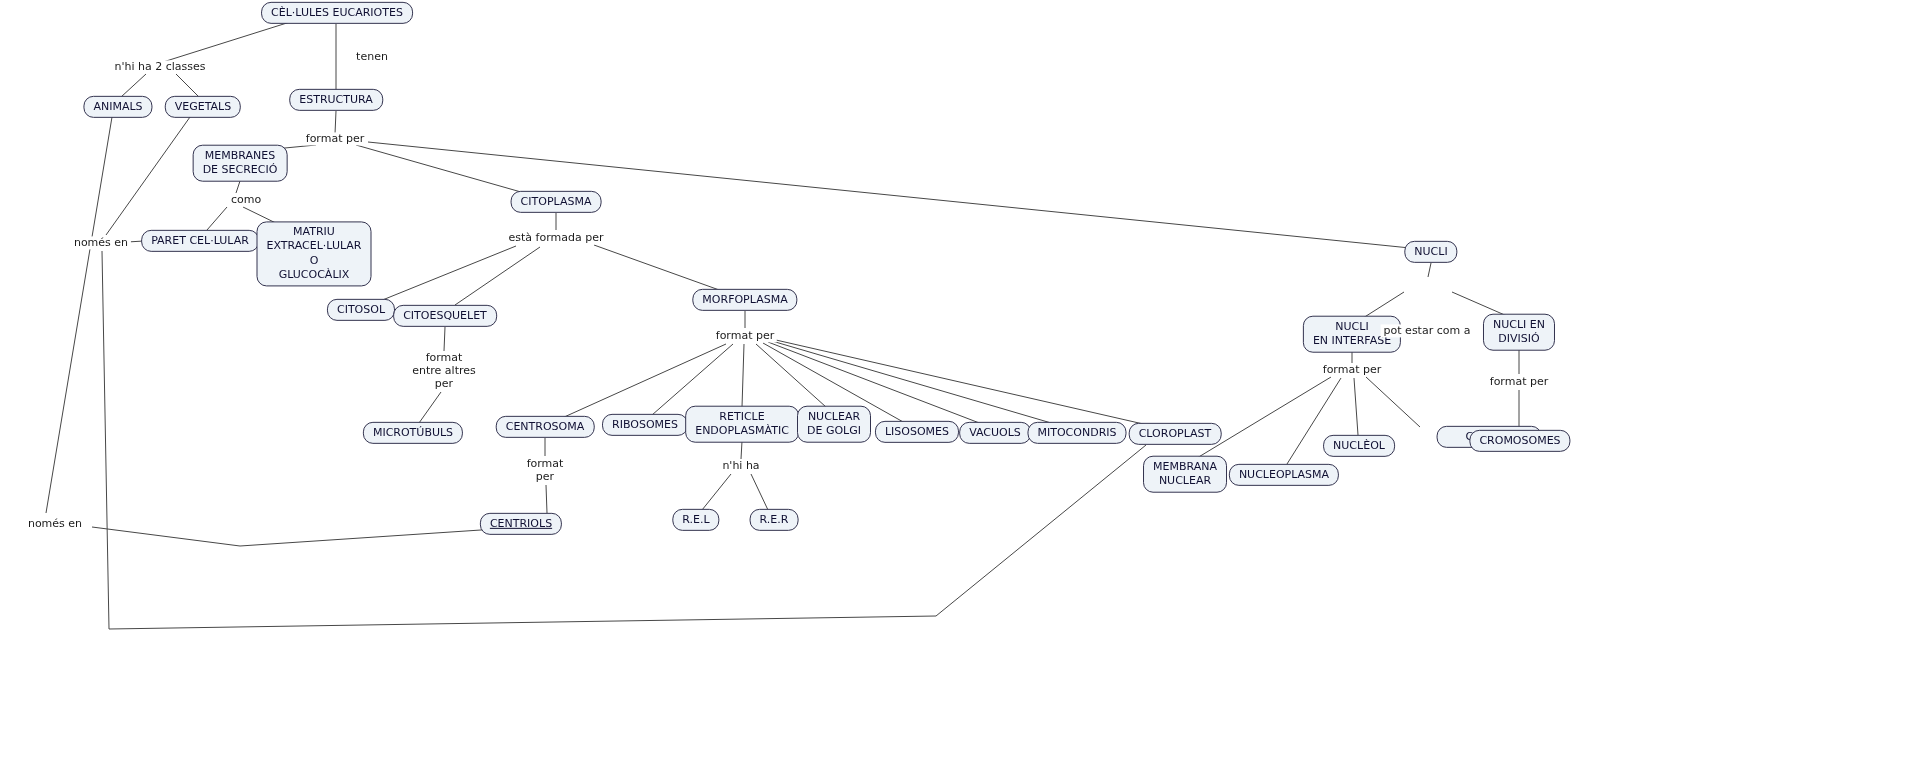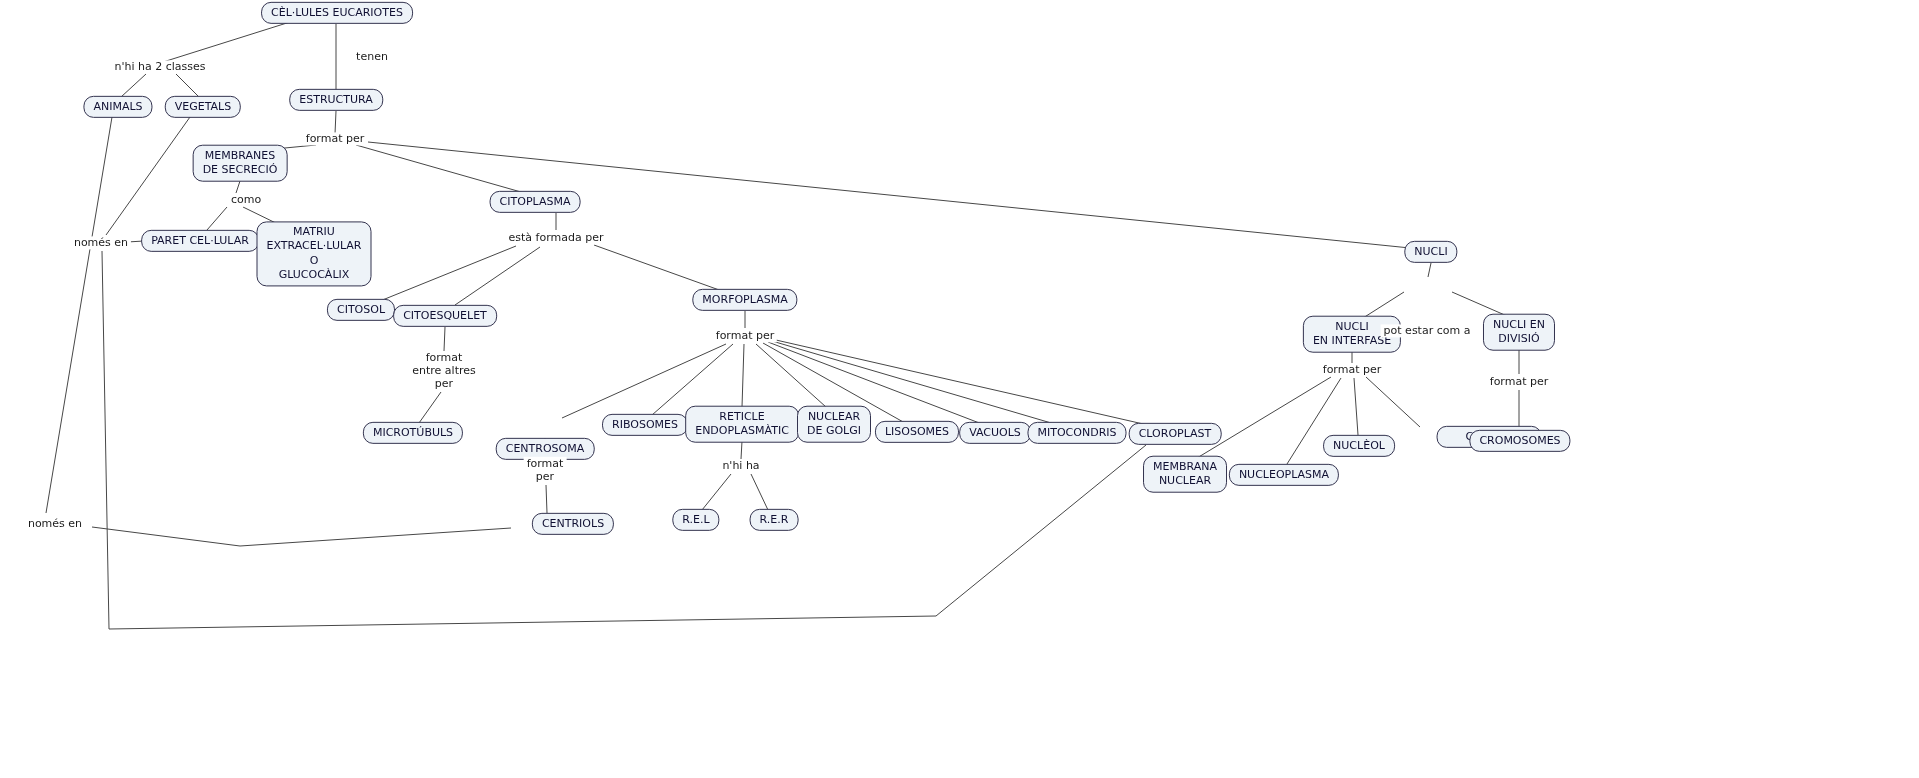--- a/index.html
+++ b/index.html
@@ -76,36 +76,36 @@
       <div class="node" style="left: 118px; top: 107px;">ANIMALS</div>
       <div class="node" style="left: 203px; top: 107px;">VEGETALS</div>
       <div class="node" style="left: 336px; top: 100px;">ESTRUCTURA</div>
       <div class="node" style="left: 240px; top: 163px;">MEMBRANES
 DE SECRECIÓ</div>
       <div class="node" style="left: 200px; top: 241px;">PARET CEL·LULAR</div>
       <div class="node" style="left: 314px; top: 254px;">MATRIU
 EXTRACEL·LULAR
 O
 GLUCOCÀLIX</div>
-      <div class="node" style="left: 535px; top: 202px;">CITOPLASMA</div>
+      <div class="node" style="left: 556px; top: 202px;">CITOPLASMA</div>
       <div class="node" style="left: 361px; top: 310px;">CITOSOL</div>
       <div class="node" style="left: 445px; top: 316px;">CITOESQUELET</div>
       <div class="node" style="left: 745px; top: 300px;">MORFOPLASMA</div>
       <div class="node" style="left: 413px; top: 433px;">MICROTÚBULS</div>
-      <div class="node" style="left: 545px; top: 449px;">CENTROSOMA</div>
+      <div class="node" style="left: 545px; top: 427px;">CENTROSOMA</div>
       <div class="node" style="left: 645px; top: 425px;">RIBOSOMES</div>
       <div class="node" style="left: 742px; top: 424px;">RETICLE
 ENDOPLASMÀTIC</div>
       <div class="node" style="left: 834px; top: 424px;">NUCLEAR
 DE GOLGI</div>
       <div class="node" style="left: 917px; top: 432px; text-align: center;">LISOSOMES</div>
       <div class="node" style="left: 995px; top: 433px;">VACUOLS</div>
       <div class="node" style="left: 1077px; top: 433px;">MITOCONDRIS</div>
       <div class="node" style="left: 1175px; top: 434px;">CLOROPLAST</div>
-      <div class="node" style="left: 573px; top: 524px;">CENTRIOLS</div>
+      <div class="node" style="left: 521px; top: 524px; text-decoration: underline;">CENTRIOLS</div>
       <div class="node" style="left: 696px; top: 520px;">R.E.L</div>
       <div class="node" style="left: 774px; top: 520px;">R.E.R</div>
       <div class="node" style="left: 1431px; top: 252px;">NUCLI</div>
       <div class="node" style="left: 1352px; top: 334px;">NUCLI
 EN INTERFASE</div>
       <div class="node" style="left: 1519px; top: 332px;">NUCLI EN
 DIVISIÓ</div>
       <div class="node" style="left: 1185px; top: 474px;">MEMBRANA
 NUCLEAR</div>
       <div class="node" style="left: 1284px; top: 475px;">NUCLEOPLASMA</div>

